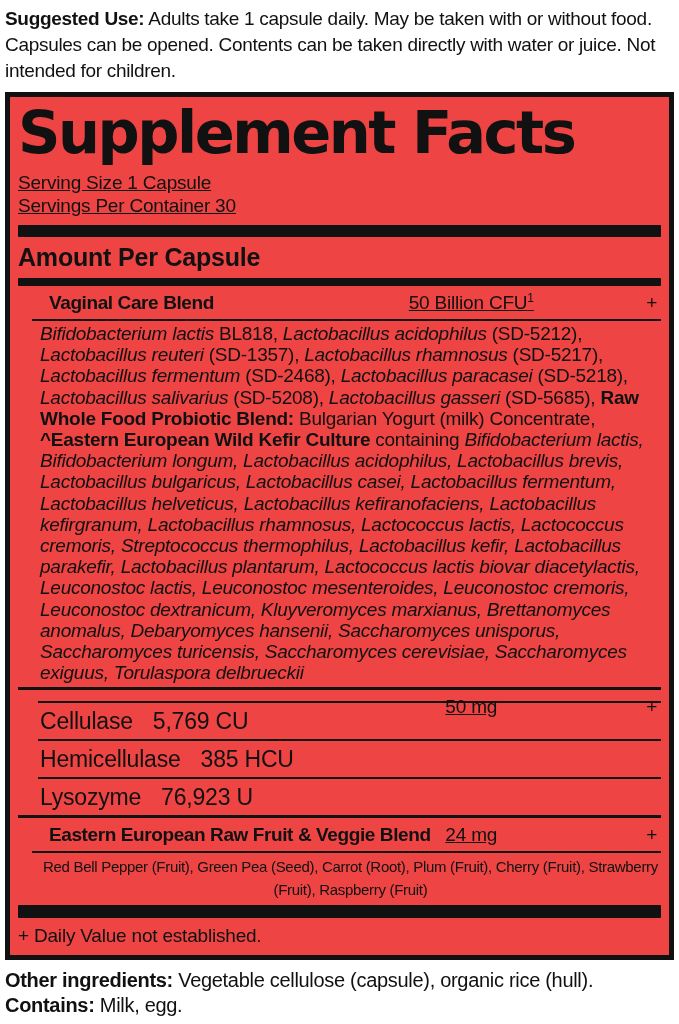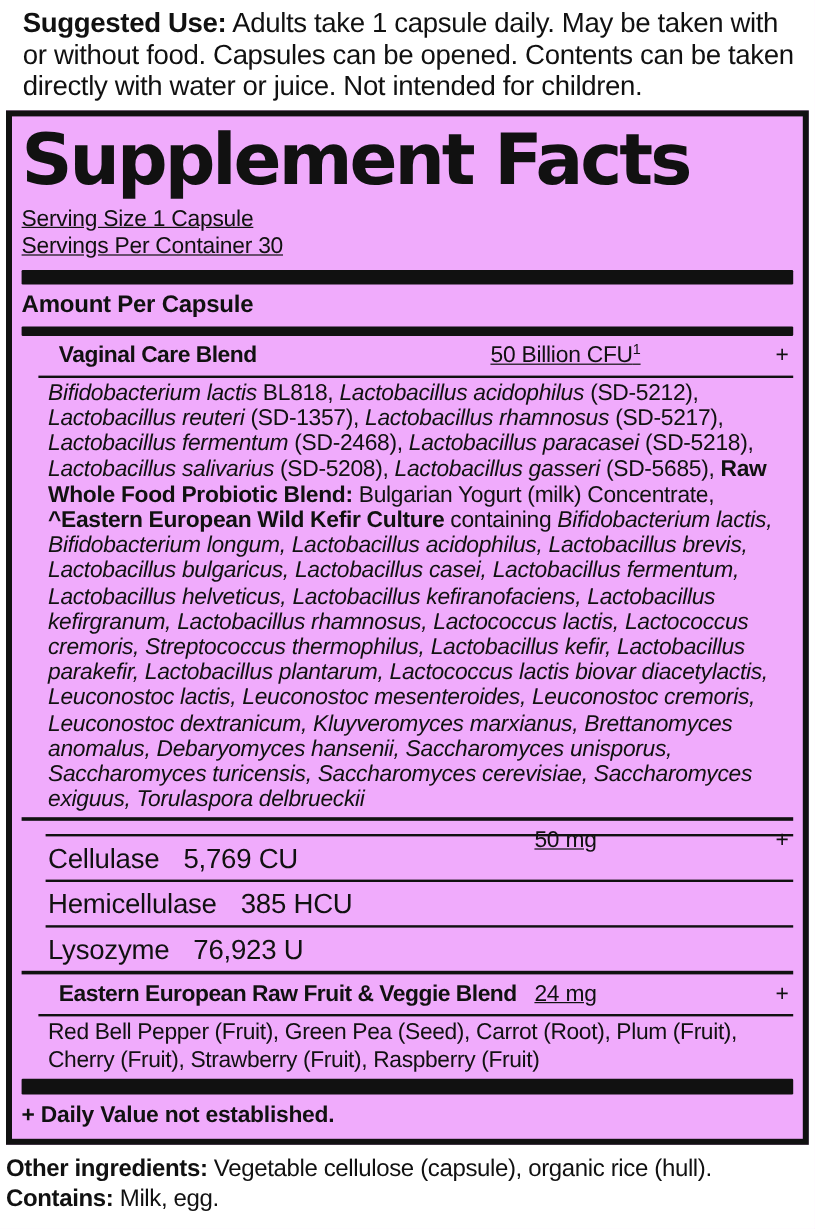--- a/index.html
+++ b/index.html
@@ -11,50 +11,50 @@
     color: #111;
     font-family: "Liberation Sans", sans-serif;
     -webkit-font-smoothing: antialiased;
   }
   .page { padding: 4px 5px 6px 5px; }
 
   .b { font-weight: bold; }
 
   
   .suggested {
-    font-size: 23px;
+    font-size: 19px;
     line-height: 26px;
     letter-spacing: -0.3px;
-    margin: 2px 0 8px 14px;
+    margin: 2px 0 8px 0;
   }
 
   
   .facts-box {
     border: 5px solid #111;
     padding: 4px 8px 6px 8px;
-    background: #f0abfc;
+    background: #ef4444;
   }
   .facts-title {
     font-family: "DejaVu Sans", "Liberation Sans", sans-serif;
     font-weight: bold;
     font-size: 59px;
     line-height: 64px;
     letter-spacing: -2.5px;
     margin: 0 0 6px 0;
     white-space: nowrap;
   }
   .serving-line { font-size: 19px; line-height: 23px; letter-spacing: -0.2px; text-decoration: underline; }
 
   .bar { background: #111; border-radius: 1px; }
   .bar-lg  { height: 12px; margin-top: 8px; }
   .bar-md  { height: 8px; }
   .bar-bot { height: 13px; margin-top: 4px; }
 
   .section-head {
-    font-size: 20px; font-weight: bold;
+    font-size: 25px; font-weight: bold;
     padding: 6px 0 6px 0; letter-spacing: -0.2px;
   }
 
   .blend-row {
     position: relative;
     font-size: 19px;
     padding: 6px 0 5px 0;
     letter-spacing: -0.4px;
     margin-left: 31px;
   }
@@ -85,27 +85,28 @@
   .seg-b { font-weight: bold; }
 
   .sub-row {
     font-size: 23px;
     padding: 5px 0 4px 22px;
     letter-spacing: -0.2px;
   }
   .sub-amt { margin-left: 20px; }
 
   .desc-plain {
-    font-size: 19px;
+    font-size: 15px;
     line-height: 22.5px;
     letter-spacing: -0.3px;
     margin: 3px 0 4px 22px;
+    text-align: center;
   }
 
-  .footnote { font-size: 19px; padding: 7px 0 2px 0; letter-spacing: -0.2px; font-weight: bold; }
+  .footnote { font-size: 19px; padding: 7px 0 2px 0; letter-spacing: -0.2px; }
 
   .bottom-info { font-size: 20px; line-height: 25px; letter-spacing: -0.3px; margin-top: 8px; }
 </style>
 </head>
 <body>
 
 <div class="page">
 
   <p class="suggested"><span class="b">Suggested Use:</span><span> Adults take 1 capsule daily. May be taken with or without food. Capsules can be opened. Contents can be taken directly with water or juice. Not intended for children.</span></p>
 

